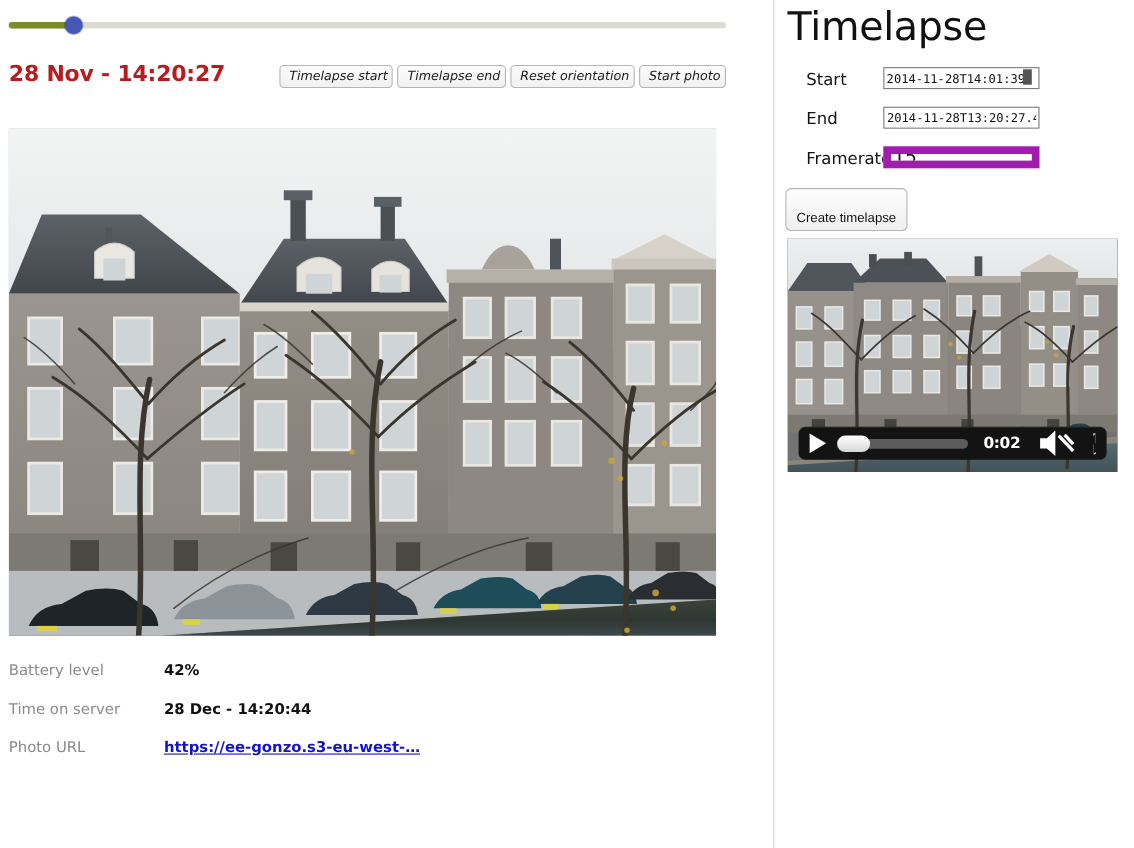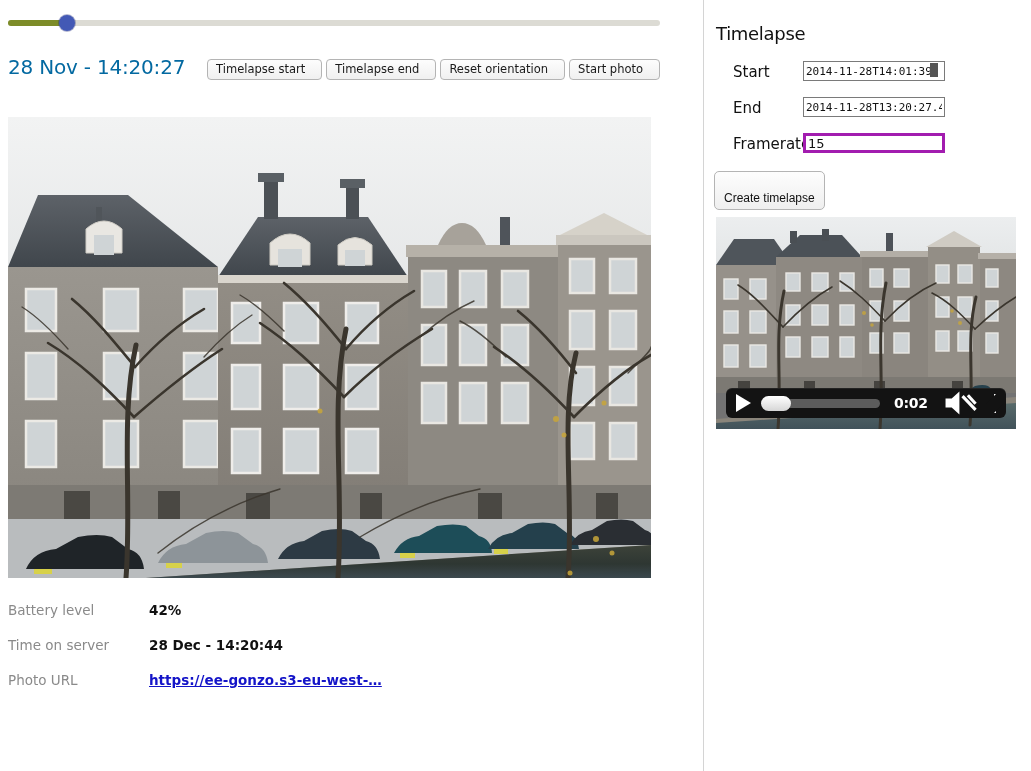--- a/index.html
+++ b/index.html
@@ -41,37 +41,38 @@
     box-shadow: 0 0 0 1px rgba(40,50,120,.35);
   }
 
   
   .header-row {
     position: absolute; left: 8px; top: 56px;
     width: 652px; height: 26px;
   }
   .timestamp {
     position: absolute; left: 0; top: -1px;
-    font-size: 20px; color: #0369a1; font-weight: 400;
+    font-size: 20px; color: #b91c1c; font-weight: 700;
     letter-spacing: -0.2px; white-space: nowrap;
   }
   .btn-row {
     position: absolute; right: 0; top: 3px;
     display: flex; gap: 4px;
   }
   .btn {
     font-family: "DejaVu Sans", sans-serif;
     font-size: 11.5px; color: #1a1a1a;
-    padding: 2px 16px 3px 8px;
+    padding: 2px 4px 3px 8px;
     background: linear-gradient(#fdfdfd, #f0f0f0);
     border: 1px solid #b4b4b4;
     border-radius: 4px;
     line-height: 14px;
     white-space: nowrap;
     cursor: pointer;
+    font-style: italic;
   }
 
   
   #photo {
     position: absolute; left: 8px; top: 117px;
     width: 643px; height: 461px;
     overflow: hidden;
     background: #b9bcbe;
   }
   #photo svg { display:block; width:100%; height:100%; }
@@ -98,44 +99,44 @@
     position: absolute; left: 703px; top: 0;
     width: 1px; height: 771px; background: #d4d4d4;
   }
 
   
   #right-col {
     position: absolute; left: 704px; top: 0;
     width: 327px; height: 771px;
   }
   .panel-title {
-    position: absolute; left: 12px; top: 23px;
-    font-size: 18px; color: #111; font-weight: 400; letter-spacing: -.3px; text-align: center;
+    position: absolute; left: 12px; top: 4px;
+    font-size: 36px; color: #111; font-weight: 400; letter-spacing: -.3px; text-align: center;
   }
   .form-row {
     position: absolute; left: 12px; height: 22px;
   }
   .form-row .lbl {
     position: absolute; left: 17px; top: 2px;
     font-size: 15px; color: #111;
   }
   .form-row input {
     position: absolute; left: 87px; top: 0;
     width: 142px; height: 20px;
     font-family: "DejaVu Sans Mono", monospace;
     font-size: 11px; color: #111;
     padding: 1px 2px;
     background: #fff;
     border: 1px solid #7a7a7a;
     outline: none;
   }
   .form-row input.plain {
-    border: 3px solid #a21caf;
+    border: 7px solid #a21caf;
     font-family: "DejaVu Sans", sans-serif;
-    font-size: 13px;
+    font-size: 17px;
   }
   .caret-box {
     position: absolute; left: 214px; top: 2px;
     width: 8px; height: 14px; background: #555;
     pointer-events: none;
   }
   #row-start { top: 61px; }
   #row-end   { top: 97px; }
   #row-rate  { top: 133px; }
 

